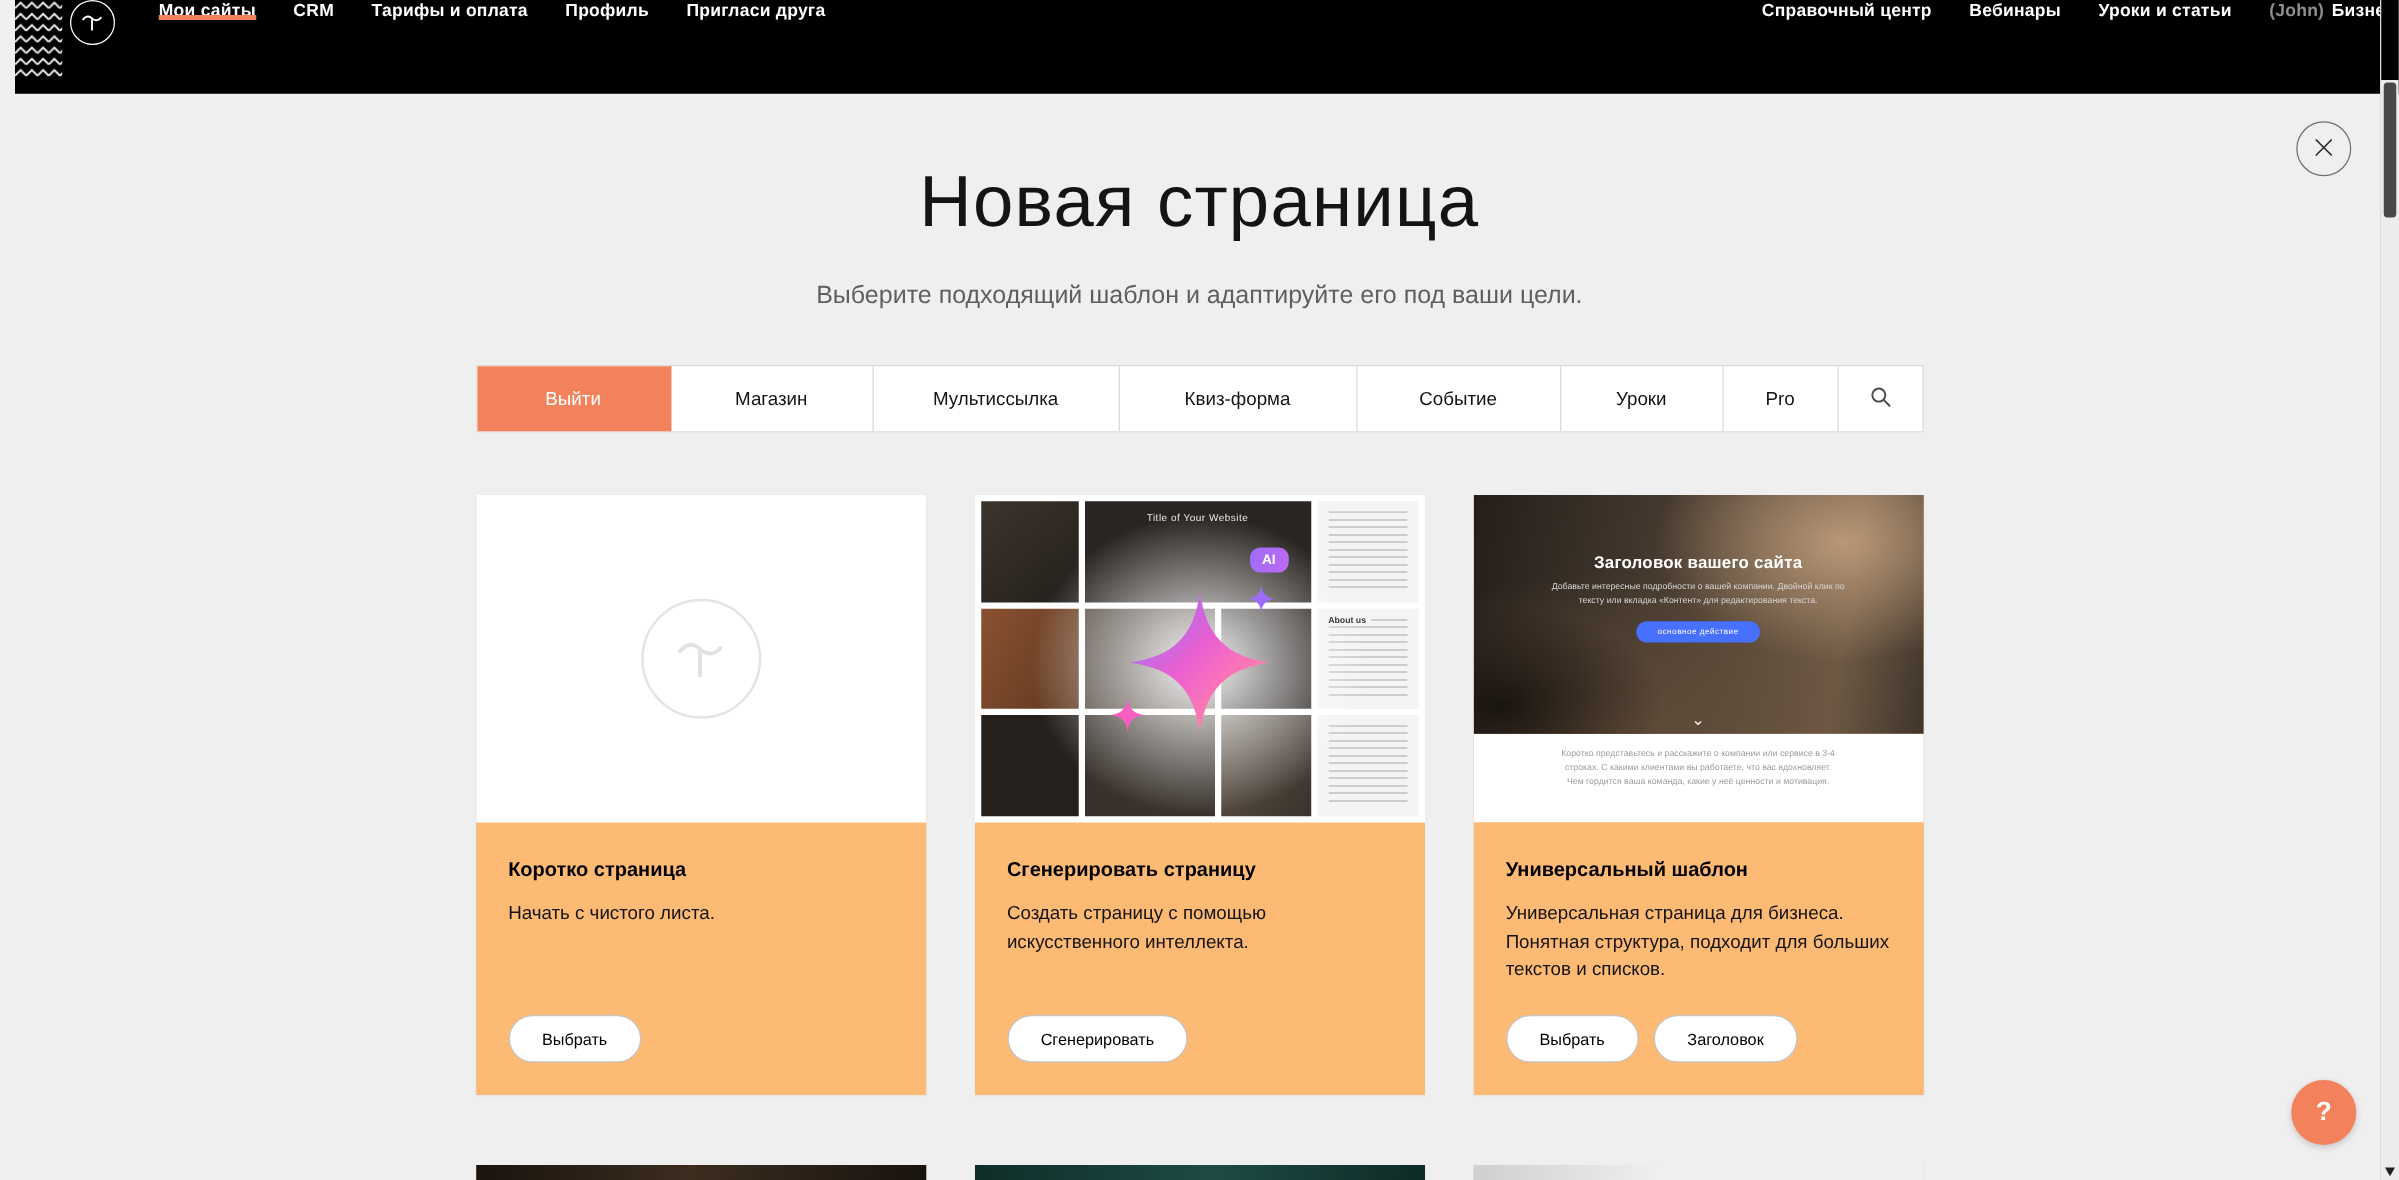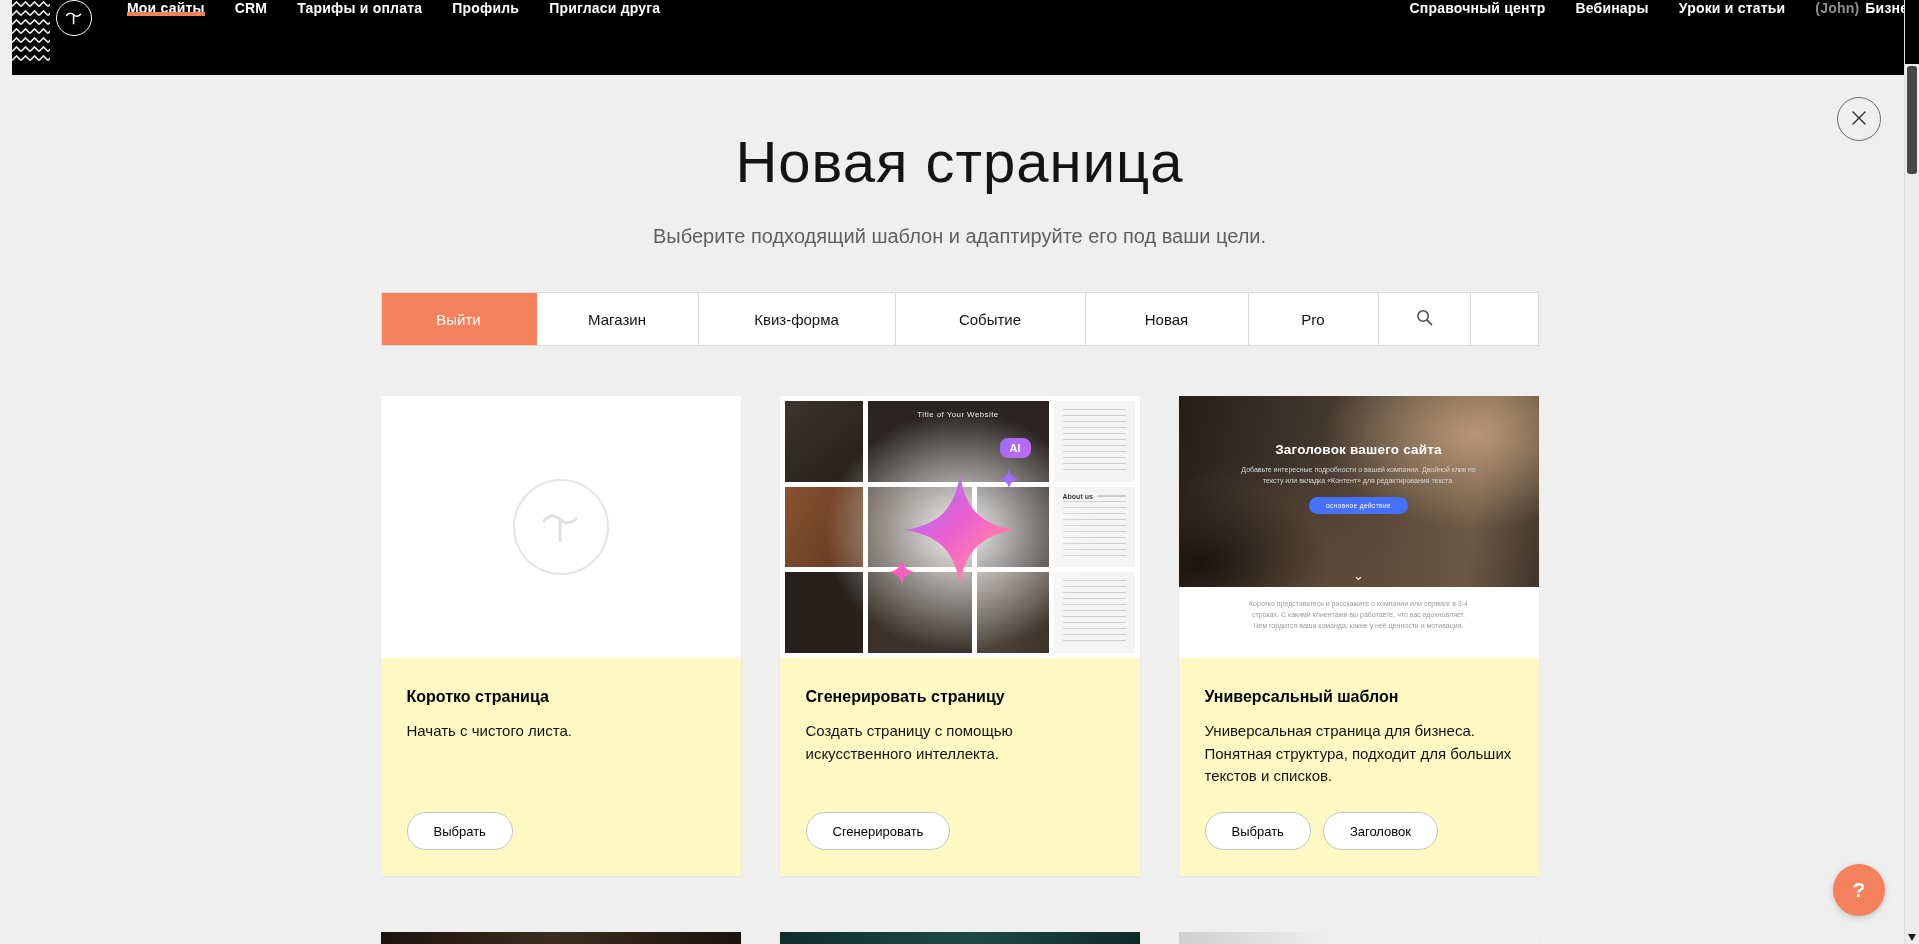--- a/index.html
+++ b/index.html
@@ -60,21 +60,21 @@
   .tab:nth-child(4){ width:190px; }
   .tab:nth-child(5){ width:163px; }
   .tab:nth-child(6){ width:130px; }
   .tab:nth-child(7){ width:92px; }
   .tab:nth-child(8){ flex:1; border-right:none; }
   .tab.active { background:var(--accent,#f3815c); color:#fff; border-color:var(--accent,#f3815c); }
 
   
   .grid { display:grid; grid-template-columns:repeat(3,360px); column-gap:39px; row-gap:56px; margin-top:50px; }
   .card {
-    background:#fef9c3; height:480px; display:flex; flex-direction:column;
+    background:#fdba74; height:480px; display:flex; flex-direction:column;
     box-shadow:0 1px 2px rgba(0,0,0,.05); cursor:pointer;
   }
   .preview { height:262px; position:relative; overflow:hidden; flex:none; }
   .card-body { padding:30px 26px 0; }
   .card-title { font-size:16px; font-weight:700; margin:0; color:#000; }
   .card-desc { font-size:15px; color:#141414; line-height:1.5; margin:14px 0 0; }
   .card-footer { margin-top:auto; padding:0 26px 26px; display:flex; gap:12px; }
   .pill {
     border:1px solid #c4c4c4; background:#fff; border-radius:22px; padding:0 26px; height:38px;
     font-size:13px; color:#000; cursor:pointer; font-family:inherit; white-space:nowrap;
@@ -214,23 +214,24 @@
     </span>
   </button>
 
   <main>
     <h1 class="page-title">Новая страница</h1>
     <p class="subtitle">Выберите подходящий шаблон и адаптируйте его под ваши цели.</p>
 
     <div class="tabs">
       <div class="tab active">Выйти</div>
       <div class="tab">Магазин</div>
+      <div class="tab">Мультиссылка</div>
       <div class="tab">Квиз-форма</div>
       <div class="tab">Событие</div>
-      <div class="tab">Новая</div>
+      <div class="tab">Уроки</div>
       <div class="tab">Pro</div>
       <div class="tab">
         <span>
           <svg width="19" height="19" viewBox="0 0 20 20">
             <circle cx="8.5" cy="8.5" r="5.5" fill="none" stroke="#4a4a4a" stroke-width="1.6"></circle>
             <line x1="12.8" y1="12.8" x2="17.5" y2="17.5" stroke="#4a4a4a" stroke-width="1.6" stroke-linecap="round"></line>
           </svg>
         </span>
       </div>
     </div>

